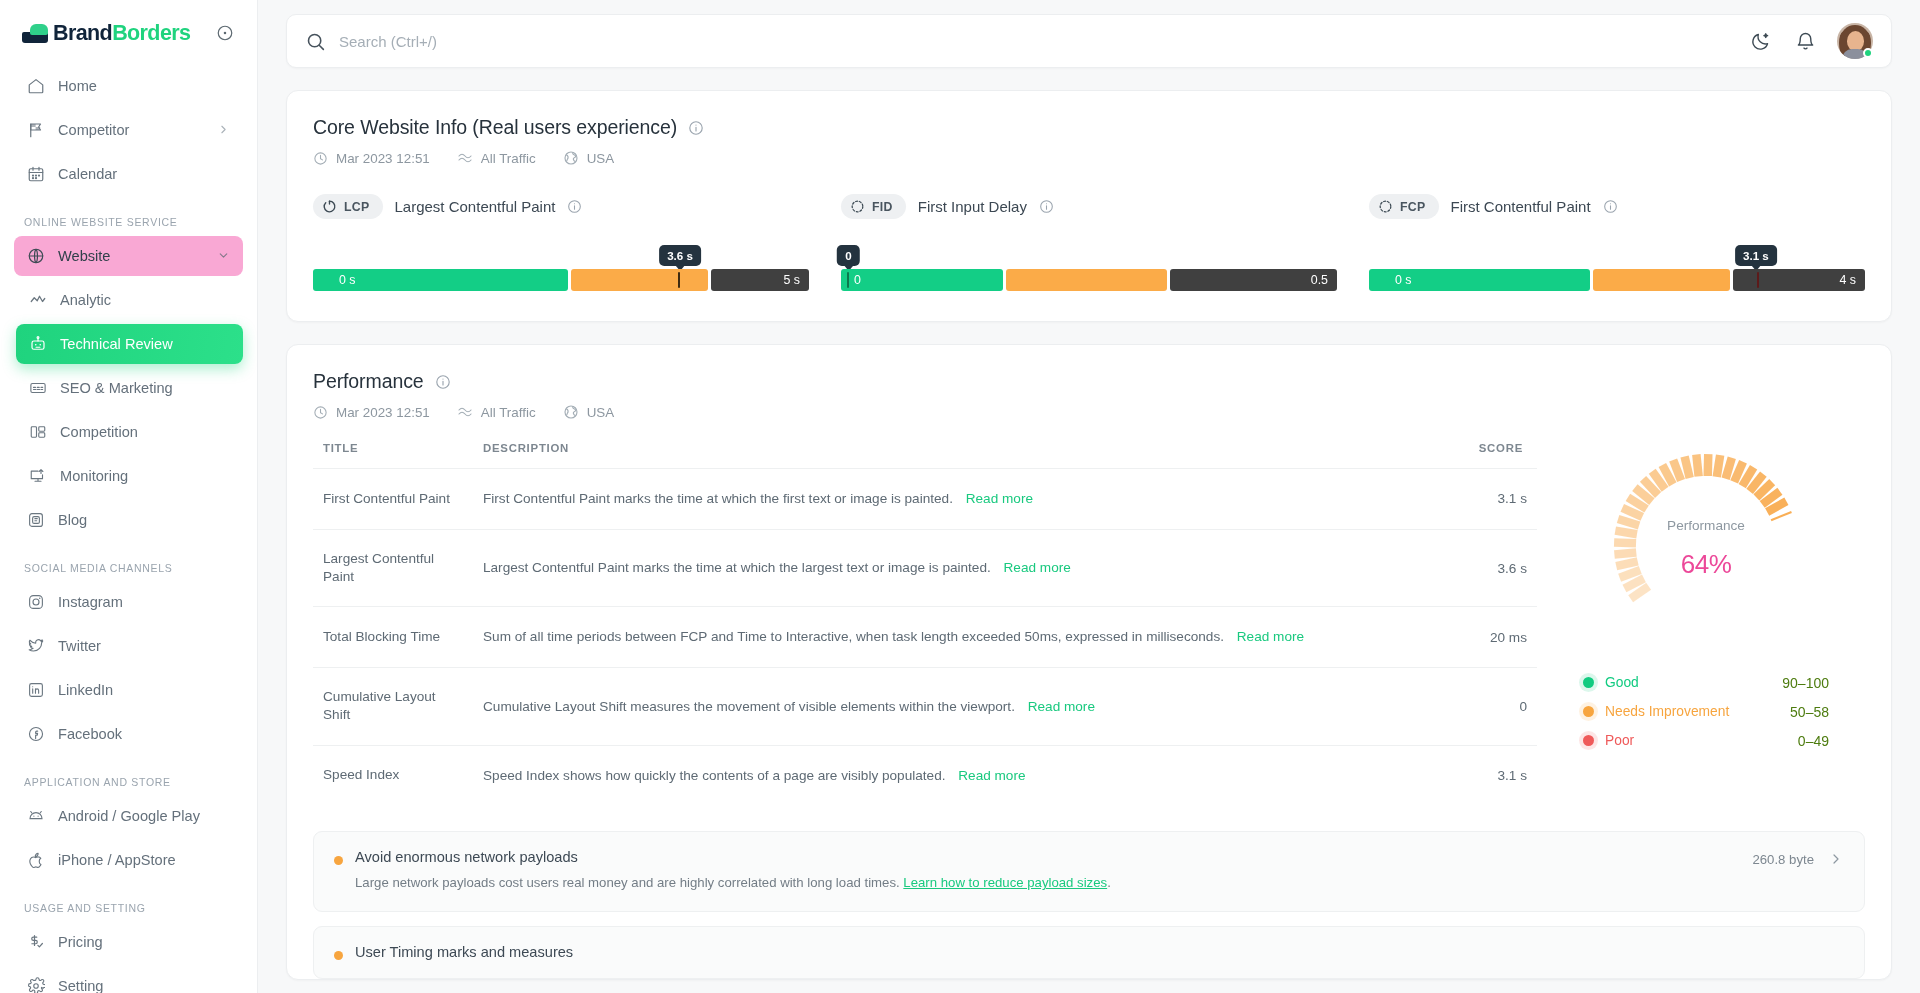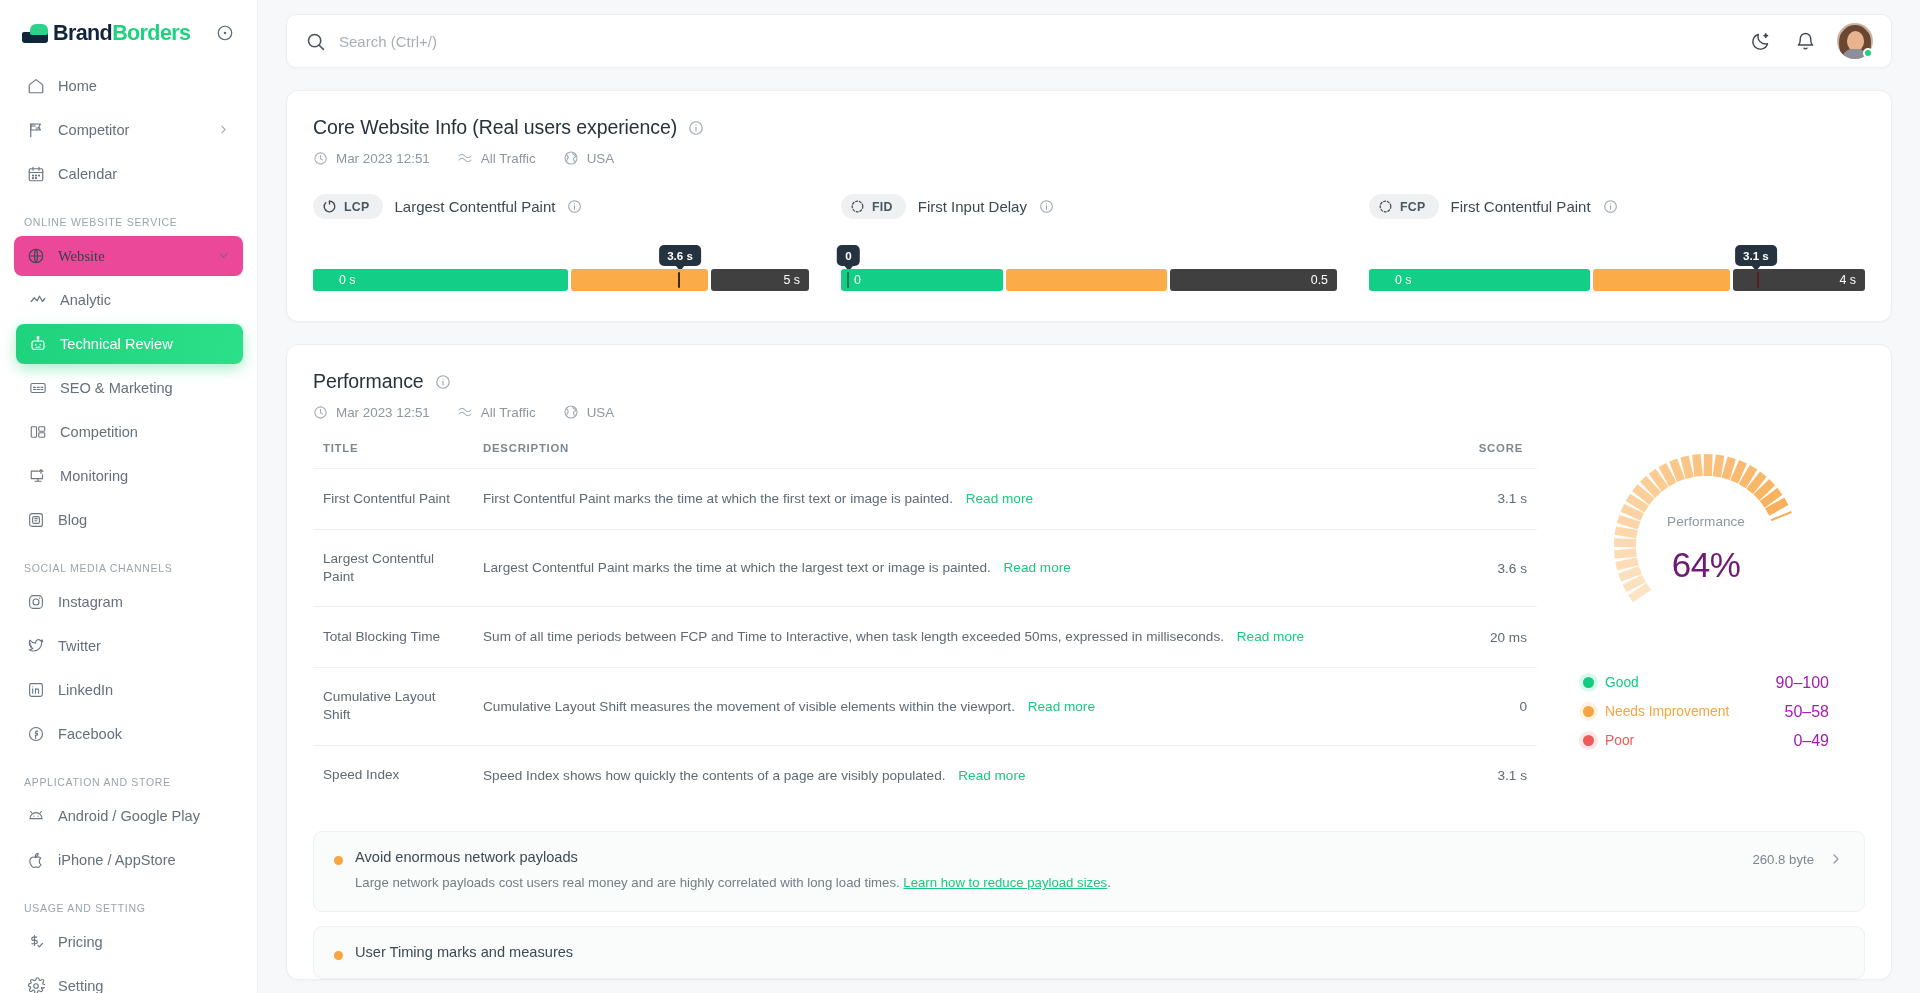--- a/index.html
+++ b/index.html
@@ -46,21 +46,21 @@
   }
   .nav-item {
     display: flex; align-items: center; gap: 13px;
     height: 40px; padding: 0 12px; border-radius: 8px;
     color: #64707b; font-size: 14.6px; cursor: pointer;
     margin-bottom: 4px; position: relative;
   }
   .nav-item .ico { width: 19px; height: 19px; flex: 0 0 19px; display:flex; align-items:center; justify-content:center; }
   .nav-item .lbl { flex: 1; white-space: nowrap; }
   .nav-item .chev { width: 14px; height: 14px; opacity: .75; }
-  .nav-item.soft { background: #ec4899; color: #31404b; font-family: Liberation Serif, serif; }
+  .nav-item.soft { background: #f9a8d4; color: #31404b; }
   .nav-item.active {
     background: linear-gradient(100deg, #1fd37e 0%, #2ce08a 100%);
     color: #fff; font-weight: 500;
     box-shadow: 0 5px 14px rgba(35, 214, 130, .38);
   }
   .nav-item.active .ico svg { stroke: #fff; }
   .nav-sub { margin-left: 2px; }
 
   
   .main { flex: 1; height: 993px; overflow: hidden; padding: 0 28px; }
@@ -164,27 +164,27 @@
   .sc-orange { color: #f5a33c; }
   .sc-red { color: #f15b5b; }
 
   .perf-gauge { width: 318px; padding-top: 4px; display: flex; flex-direction: column; align-items: center; }
   .gauge { position: relative; width: 200px; height: 200px; }
   .gauge .center {
     position: absolute; inset: 0; display: flex; flex-direction: column;
     align-items: center; justify-content: center; padding-top: 6px;
   }
   .gauge .g-label { font-size: 13.6px; color: #8e98a1; }
-  .gauge .g-value { font-size: 35px; color: #701a75; letter-spacing: -.5px; margin-top: 16px; }
+  .gauge .g-value { font-size: 26px; color: #ec4899; letter-spacing: -.5px; margin-top: 16px; }
 
   .legend { margin-top: 22px; width: 246px; }
   .legend-row { display: flex; align-items: center; height: 29px; font-size: 13.8px; }
   .legend-dot { width: 11px; height: 11px; border-radius: 50%; margin-right: 11px; flex: 0 0 11px; }
   .legend-name { flex: 1; }
-  .legend-range { color: #a21caf; font-size: 16px; }
+  .legend-range { color: #4d7c0f; font-size: 14px; }
   .lg-good .legend-dot { background: #11cb80; box-shadow: 0 0 0 4px rgba(17,203,128,.15); }
   .lg-good .legend-name { color: #11cb80; }
   .lg-mid .legend-dot { background: #f7a53f; box-shadow: 0 0 0 4px rgba(247,165,63,.15); }
   .lg-mid .legend-name { color: #f7a53f; }
   .lg-poor .legend-dot { background: #ef5a5a; box-shadow: 0 0 0 4px rgba(239,90,90,.15); }
   .lg-poor .legend-name { color: #ef5a5a; }
 
   
   .audit {
     margin: 14px 26px 0 26px; background: #fafbfb; border: 1px solid #eef0f1;

